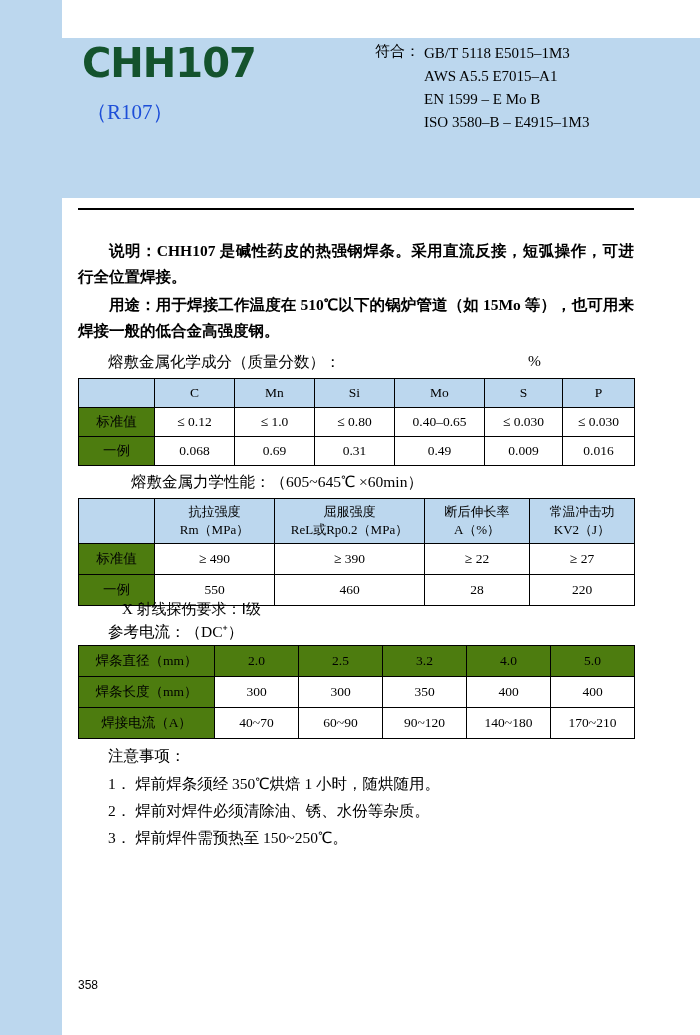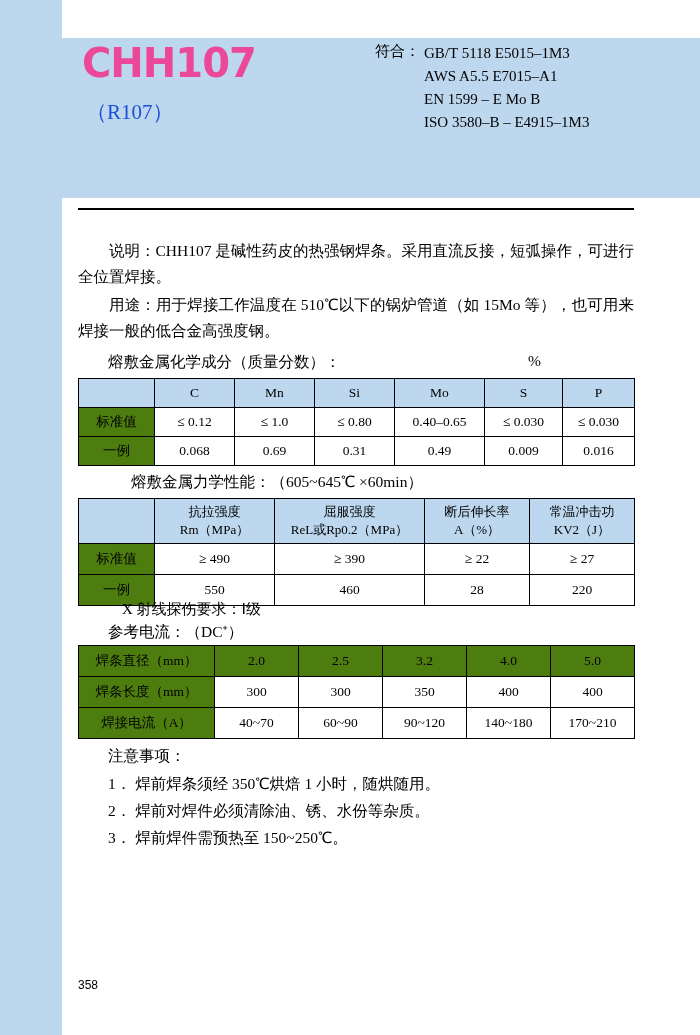--- a/index.html
+++ b/index.html
@@ -40,21 +40,21 @@
     background: #bcd7ee;
   }
   .title {
     position: absolute;
     left: 82px;
     top: 40px;
     font-family: "DejaVu Sans", sans-serif;
     font-weight: bold;
     font-size: 40px;
     letter-spacing: -1px;
-    color: #ec4899;
+    color: #14532d;
   }
   .subtitle {
     position: absolute;
     left: 86px;
     top: 98px;
     font-size: 21px;
     color: #1d4ed8;
   }
   .std-label {
     position: absolute;
@@ -83,21 +83,21 @@
   .body-text {
     position: absolute;
     left: 78px;
     width: 556px;
     font-size: 15.5px;
     line-height: 26px;
     text-align: justify;
   }
   .p1 { top: 238px; }
   .p2 { top: 292px; }
-  .indent { text-indent: 2em; }
+  .indent { text-indent: 2em; font-weight: bold; }
 
   .sec-title {
     position: absolute;
     left: 108px;
     font-size: 15.5px;
   }
   .sec-right {
     position: absolute;
     font-size: 15.5px;
   }

